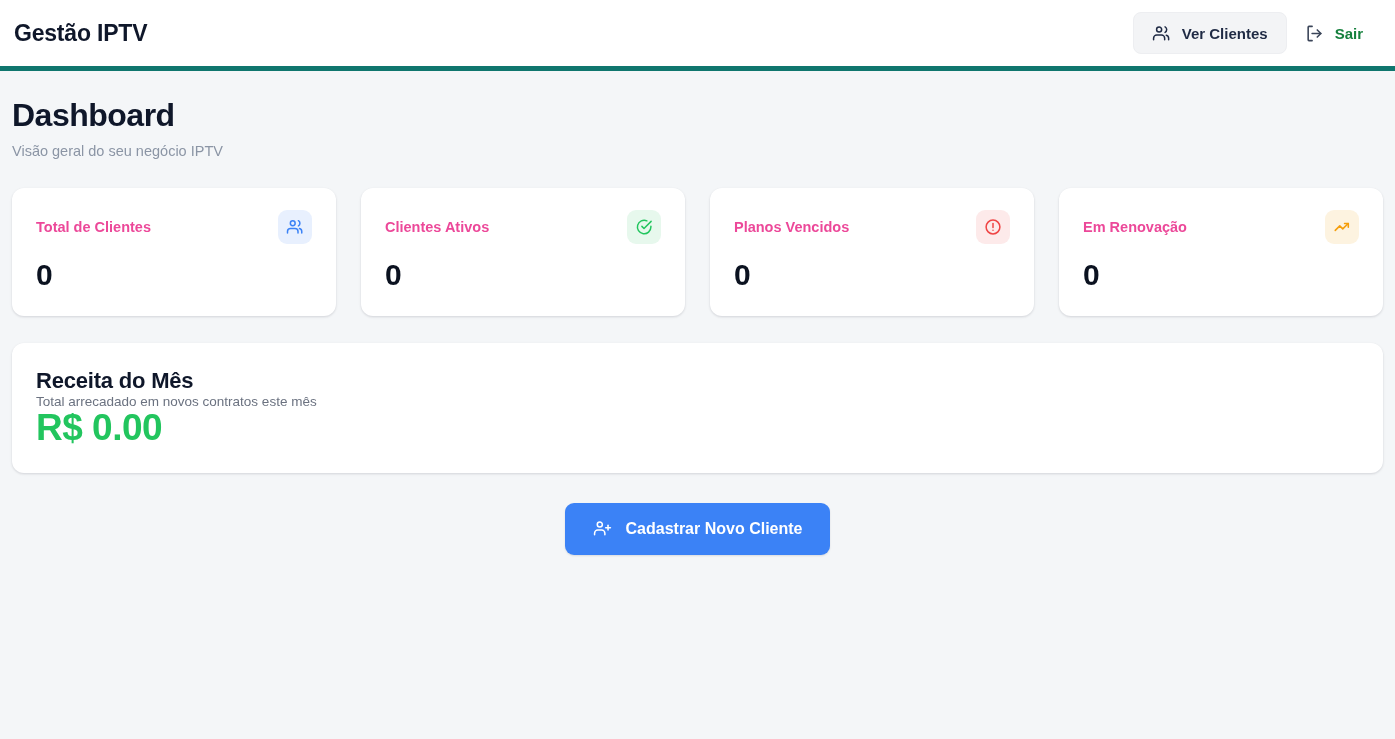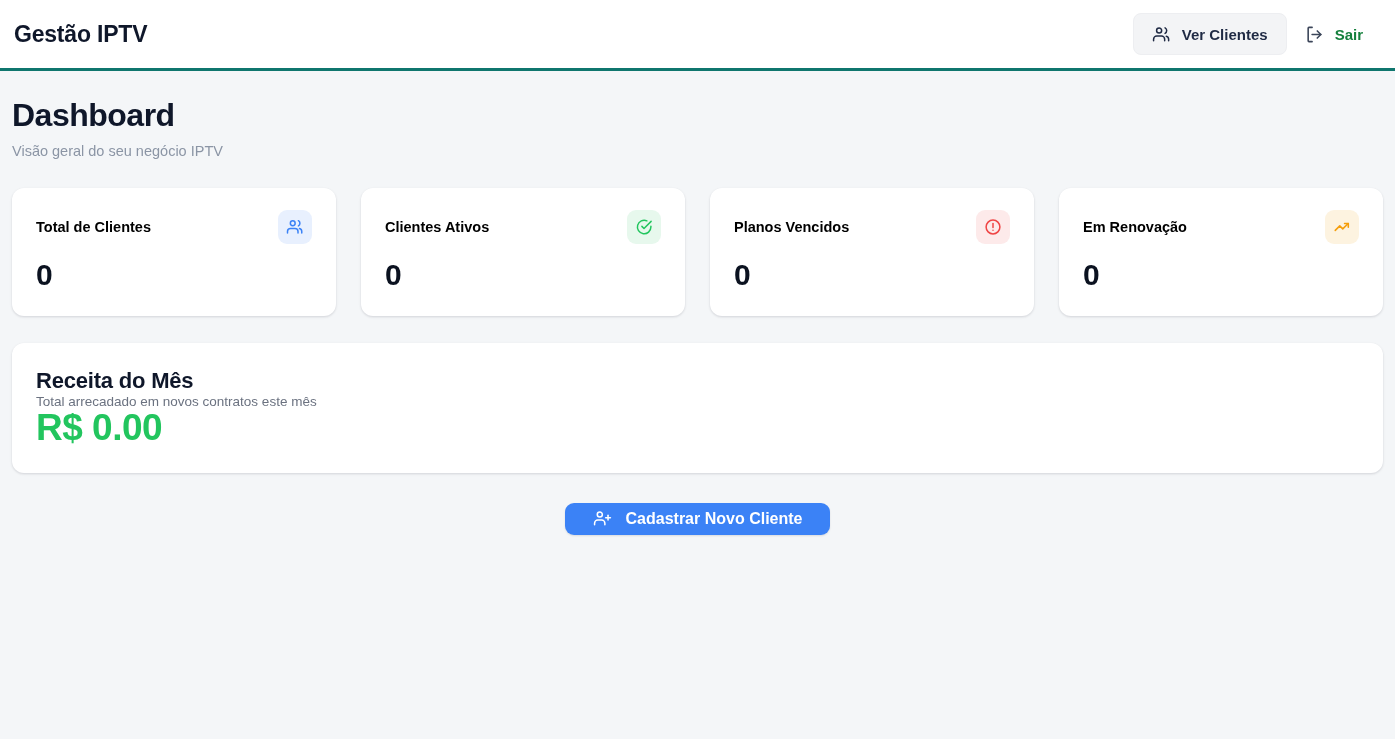--- a/index.html
+++ b/index.html
@@ -14,21 +14,21 @@
     background: #f4f6f8;
     font-family: "Liberation Sans", sans-serif;
     color: #111827;
     -webkit-font-smoothing: antialiased;
   }
 
   
   .topbar {
     height: 71px;
     background: #ffffff;
-    border-bottom: 3px solid #0f766e;
+    border-bottom: 5px solid #0f766e;
     display: flex;
     align-items: center;
     justify-content: space-between;
     padding: 0 20px 0 14px;
   }
 
   .brand {
     font-size: 23px;
     font-weight: bold;
     color: #0f172a;
@@ -111,21 +111,21 @@
 
   .stat-head {
     display: flex;
     align-items: flex-start;
     justify-content: space-between;
   }
 
   .stat-label {
     font-size: 14.5px;
     font-weight: bold;
-    color: #000000;
+    color: #ec4899;
     padding-top: 9px;
   }
 
   .stat-icon {
     width: 34px;
     height: 34px;
     border-radius: 9px;
     display: flex;
     align-items: center;
     justify-content: center;
@@ -170,21 +170,21 @@
   .cta-row {
     display: flex;
     justify-content: center;
     margin-top: 30px;
   }
 
   .cta-btn {
     display: flex;
     align-items: center;
     gap: 14px;
-    height: 32px;
+    height: 52px;
     padding: 0 28px;
     background: #3b82f6;
     border: none;
     border-radius: 9px;
     color: #ffffff;
     font-size: 16px;
     font-weight: bold;
     cursor: pointer;
     box-shadow: 0 1px 2px rgba(16,24,40,0.12);
   }

